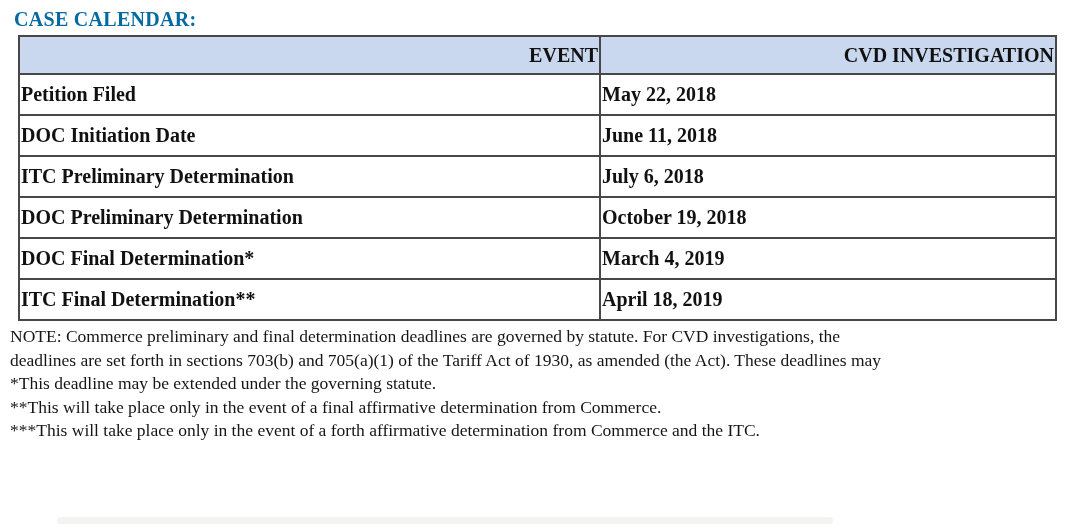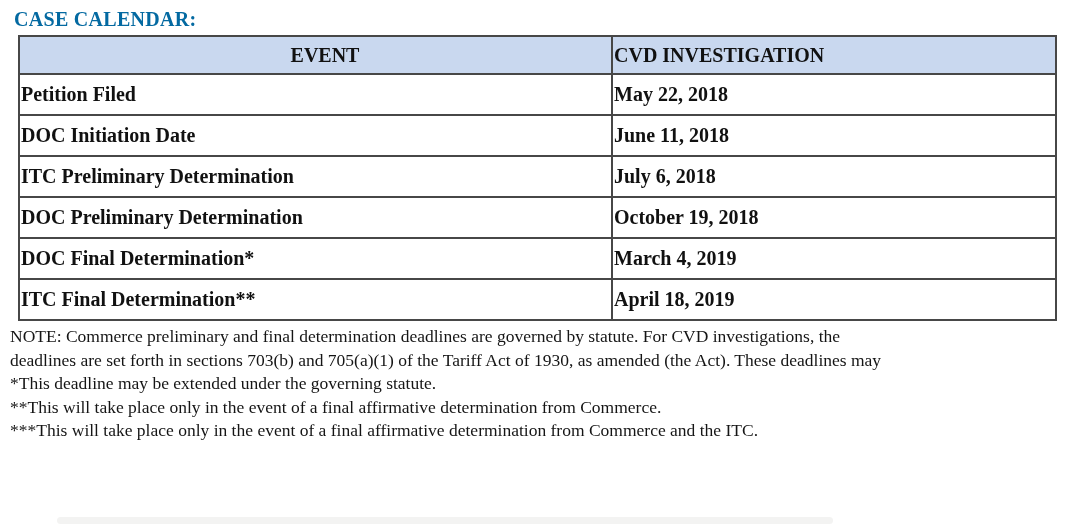--- a/index.html
+++ b/index.html
@@ -33,26 +33,26 @@
     border: 2px solid #474747;
   }
   table.case-table th {
     background: #c9d8ef;
     font-size: 20px;
     font-weight: bold;
     height: 34px;
     color: #111;
   }
   th.col-event {
-    text-align: center;
-    padding-left: 20px;
+    text-align: right;
+    padding-left: 8px;
     width: 570px;
   }
   th.col-date {
-    text-align: left;
+    text-align: right;
   }
   table.case-table td {
     font-size: 20px;
     font-weight: bold;
     height: 37px;
     background: #ffffff;
     color: #111;
   }
   td.event-cell {
     text-align: left;
@@ -120,18 +120,18 @@
         <td class="date-cell">April 18, 2019</td>
       </tr>
     </tbody>
   </table>
 
   <div class="notes-section">
     <div class="note-line">NOTE:  Commerce preliminary and final determination deadlines are governed by statute.  For CVD investigations, the</div>
     <div class="note-line">deadlines are set forth in sections 703(b) and 705(a)(1) of the Tariff Act of 1930, as amended (the Act). These deadlines may</div>
     <div class="footnote-line">*This deadline may be extended under the governing statute.</div>
     <div class="footnote-line">**This will take place only in the event of a final affirmative determination from Commerce.</div>
-    <div class="footnote-line">***This will take place only in the event of a final affirmative determination from Commerce and the ITC.</div>
+    <div class="footnote-line">***This will take place only in the event of a forth affirmative determination from Commerce and the ITC.</div>
   </div>
 
   <div class="hscrollbar"></div>
 
 </div>
 
 </body></html>

